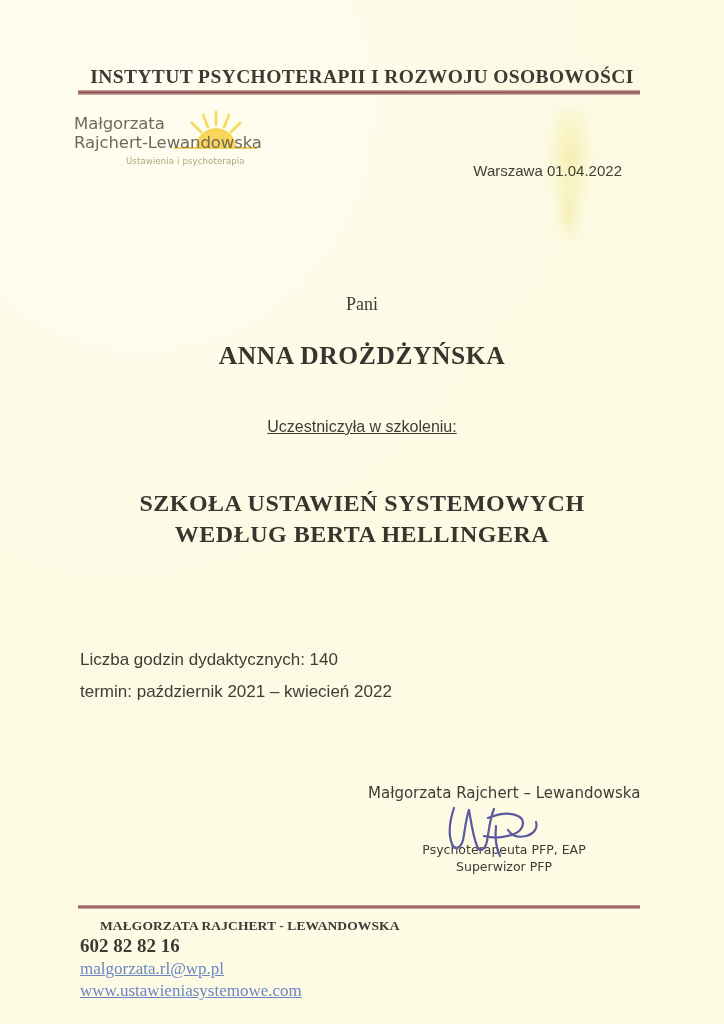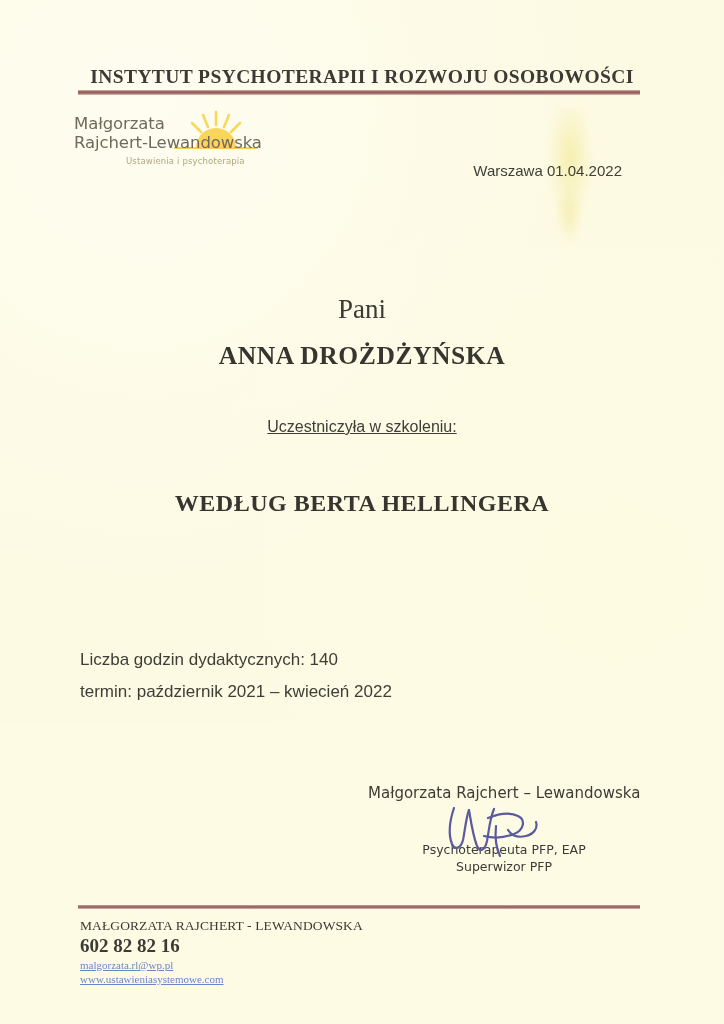--- a/index.html
+++ b/index.html
@@ -135,21 +135,21 @@
   }
 
   
   .salutation {
     position: absolute;
     left: 0;
     right: 0;
     top: 294px;
     text-align: center;
     font-family: "Liberation Serif", serif;
-    font-size: 27px;
+    font-size: 18px;
     color: #3b3a34;
   }
   .recipient {
     position: absolute;
     left: 0;
     right: 0;
     top: 341px;
     text-align: center;
     font-family: "Liberation Serif", serif;
     font-size: 25.5px;
@@ -227,37 +227,38 @@
 
   
   .footer {
     position: absolute;
     left: 80px;
     top: 918px;
   }
   .footer-name {
     font-family: "Liberation Serif", serif;
     font-size: 13.5px;
-    font-weight: 400;
+    font-weight: 700;
     letter-spacing: 0.1px;
     color: #3b3a34;
     white-space: nowrap;
+    margin-left: 20px;
   }
   .footer-phone {
     font-family: "Liberation Serif", serif;
     font-size: 19px;
     font-weight: 700;
     color: #3b3a34;
     margin-top: 1px;
     white-space: nowrap;
   }
   .footer-link {
     display: block;
     font-family: "Liberation Serif", serif;
-    font-size: 11px;
+    font-size: 17px;
     color: #6a86c4;
     text-decoration: underline;
     margin-top: 2px;
     white-space: nowrap;
     cursor: pointer;
   }
 </style>
 </head>
 <body>
 
@@ -290,20 +291,21 @@
 
   <div class="date">Warszawa 01.04.2022</div>
 
   <div class="salutation">Pani</div>
 
   <div class="recipient">ANNA DROŻDŻYŃSKA</div>
 
   <div class="participation">Uczestniczyła w szkoleniu:</div>
 
   <div class="course">
+    <span>SZKOŁA USTAWIEŃ SYSTEMOWYCH</span>
     <span>WEDŁUG BERTA HELLINGERA</span>
   </div>
 
   <div class="detail detail-hours">Liczba godzin dydaktycznych:  140</div>
   <div class="detail detail-term">termin:  październik  2021  –  kwiecień 2022</div>
 
   <div class="sig-block">
     <div class="sig-name">Małgorzata Rajchert – Lewandowska</div>
 
     <div class="sig-mark">

